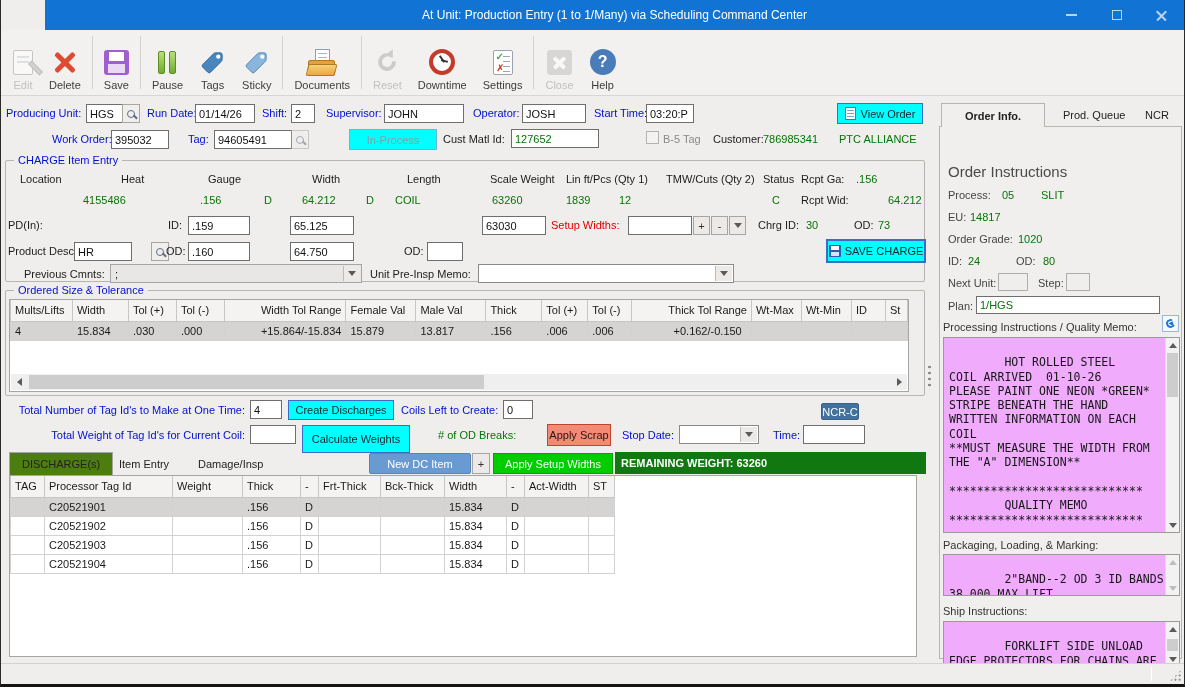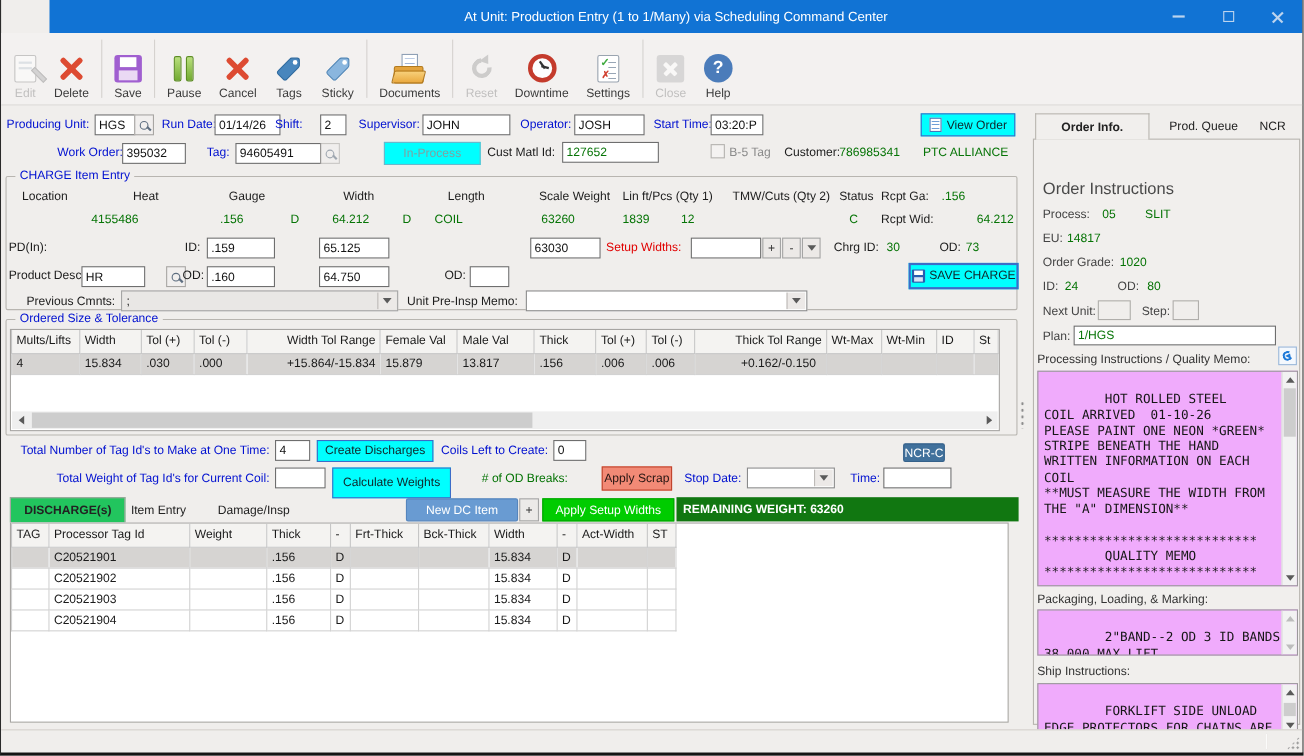--- a/index.html
+++ b/index.html
@@ -85,21 +85,21 @@
   table.grid th { font-weight:normal; text-align:left; background:#f4f3f1; border:1px solid #c6c6c6; border-top:none; height:21px; padding:0 4px; overflow:hidden; white-space:nowrap; }
   table.grid td { border:1px solid #d2d2d2; height:19px; padding:0 4px; overflow:hidden; white-space:nowrap; }
   table.grid tr.sel td { background:#d6d4d2; }
   table.grid td.ctr, table.grid th.ctr { text-align:center;padding-left:36px; }
   .hscroll { position:absolute; left:1px; right:1px; bottom:1px; height:16px; background:#efefef; }
   .hthumb { position:absolute; left:18px; top:1px; bottom:1px; width:455px; background:#cdcdcd; }
   .sbtn { position:absolute; top:0; bottom:0; width:16px; display:flex; align-items:center; justify-content:center; cursor:pointer; }
   .splitdots { position:absolute; width:5px; height:26px; background-image:radial-gradient(#8d8d8d 1.1px,transparent 1.3px); background-size:5px 6px; }
   
   .dtab { position:absolute; height:23px; display:flex; align-items:center; padding:0 12px; font-size:11px; color:#222; cursor:pointer; }
-  .dtab.active { background:#22c55e; border:1px solid #a7a5a2; border-bottom:none; font-weight:bold;text-align:right; }
+  .dtab.active { background:#4d7c0f; border:1px solid #a7a5a2; border-bottom:none; font-weight:normal;text-align:right; }
   .bluebtn { position:absolute; background:#699bd2; border:1px solid #5585bd; color:#fff; font-size:11px; display:flex; align-items:center; justify-content:center; cursor:pointer; }
   .greenbtn { position:absolute; background:#00cc00; border:1px solid #00a400; color:#fff; font-size:11px; display:flex; align-items:center; justify-content:center; cursor:pointer; }
   .rembar { position:absolute; background:#117711; color:#fff; font-size:11px; font-weight:bold; display:flex; align-items:center; padding:0 6px; }
   .scrapbtn { position:absolute; background:#f28a76; border:1px solid #c0452e; color:#261512; font-size:11px; display:flex; align-items:center; justify-content:center; cursor:pointer; }
   .ncrbtn { position:absolute; background:#41719c; border:1px solid #35618a; color:#fff; font-size:11px; display:flex; align-items:center; justify-content:center; border-radius:2px; cursor:pointer; }
   
   .rtab { position:absolute; height:24px; display:flex; align-items:center; padding:0 14px; font-size:11px; color:#222; cursor:pointer; }
   .rtab.active { background:#f1efed; border:1px solid #b8b5b0; border-bottom:none; font-weight:bold; z-index:3; }
   .rpanel { position:absolute; border:1px solid #b8b5b0; background:#f1efed; }
   .membox { position:absolute; background:#f0abfc; border:1px solid #9a9a9a; font-family:"DejaVu Sans Mono","Liberation Mono",monospace; font-size:11.5px; line-height:14.3px; color:#161616; overflow:hidden; padding:3px 17px 3px 5px; white-space:pre; }
@@ -167,26 +167,20 @@
     <div class="tb-sep"></div>
     <div class="tb-item">
       <span class="ico">
           <span class="pbar"></span>
           <span class="pbar"></span>
         </span>
       <span class="cap">Pause</span>
       </div>
     <div class="tb-item">
       <span class="ico">
-          <span class="xcross"></span>
-        </span>
-      <span class="cap">Cancel</span>
-      </div>
-    <div class="tb-item">
-      <span class="ico">
         <svg class="tagsvg" width="27" height="27" viewBox="0 0 28 28">
             <path d="M4 16 L15 5 a3 3 0 0 1 2-1 h5 a2 2 0 0 1 2 2 v5 a3 3 0 0 1-1 2 L12 24 a2 2 0 0 1-3 0 L4 19 a2 2 0 0 1 0-3 z" fill="#4886bd" stroke="#2f6a9e"></path>
             <circle cx="20" cy="8" r="2.2" fill="#fff"></circle>
           </svg>
         </span>
       <span class="cap">Tags</span>
       </div>
     <div class="tb-item">
       <span class="ico">
         <svg class="tagsvg" width="27" height="27" viewBox="0 0 28 28">
@@ -247,21 +241,21 @@
 
   <div class="content">
 
     <span class="lbl" style="left:5px;top:11px">Producing Unit:</span>
     <input class="fld" style="left: 85px; top: 8px; width: 37px;" value="HGS">
     <span class="magbtn" style="left:121px;top:8px">
         <span class="maglens"></span>
       </span>
     <span class="lbl" style="left:146px;top:11px">Run Date:</span>
     <input class="fld" style="left: 194px; top: 8px; width: 60px;" value="01/14/26">
-    <span class="lbl" style="left:249px;top:11px">Shift:</span>
+    <span class="lbl" style="left:261px;top:11px">Shift:</span>
     <input class="fld" style="left: 290px; top: 8px; width: 24px;" value="2">
     <span class="lbl" style="left:325px;top:11px">Supervisor:</span>
     <input class="fld" style="left: 383px; top: 8px; width: 80px;" value="JOHN">
     <span class="lbl" style="left:472px;top:11px">Operator:</span>
     <input class="fld" style="left: 521px; top: 8px; width: 64px;" value="JOSH">
     <span class="lbl" style="left:593px;top:11px">Start Time:</span>
     <input class="fld" style="left: 645px; top: 8px; width: 48px;" value="03:20:P">
     <div class="cyanbtn" style="left:836px;top:7px;width:86px;height:21px">
       <span class="minidoc"></span>
         <span>View Order</span>

